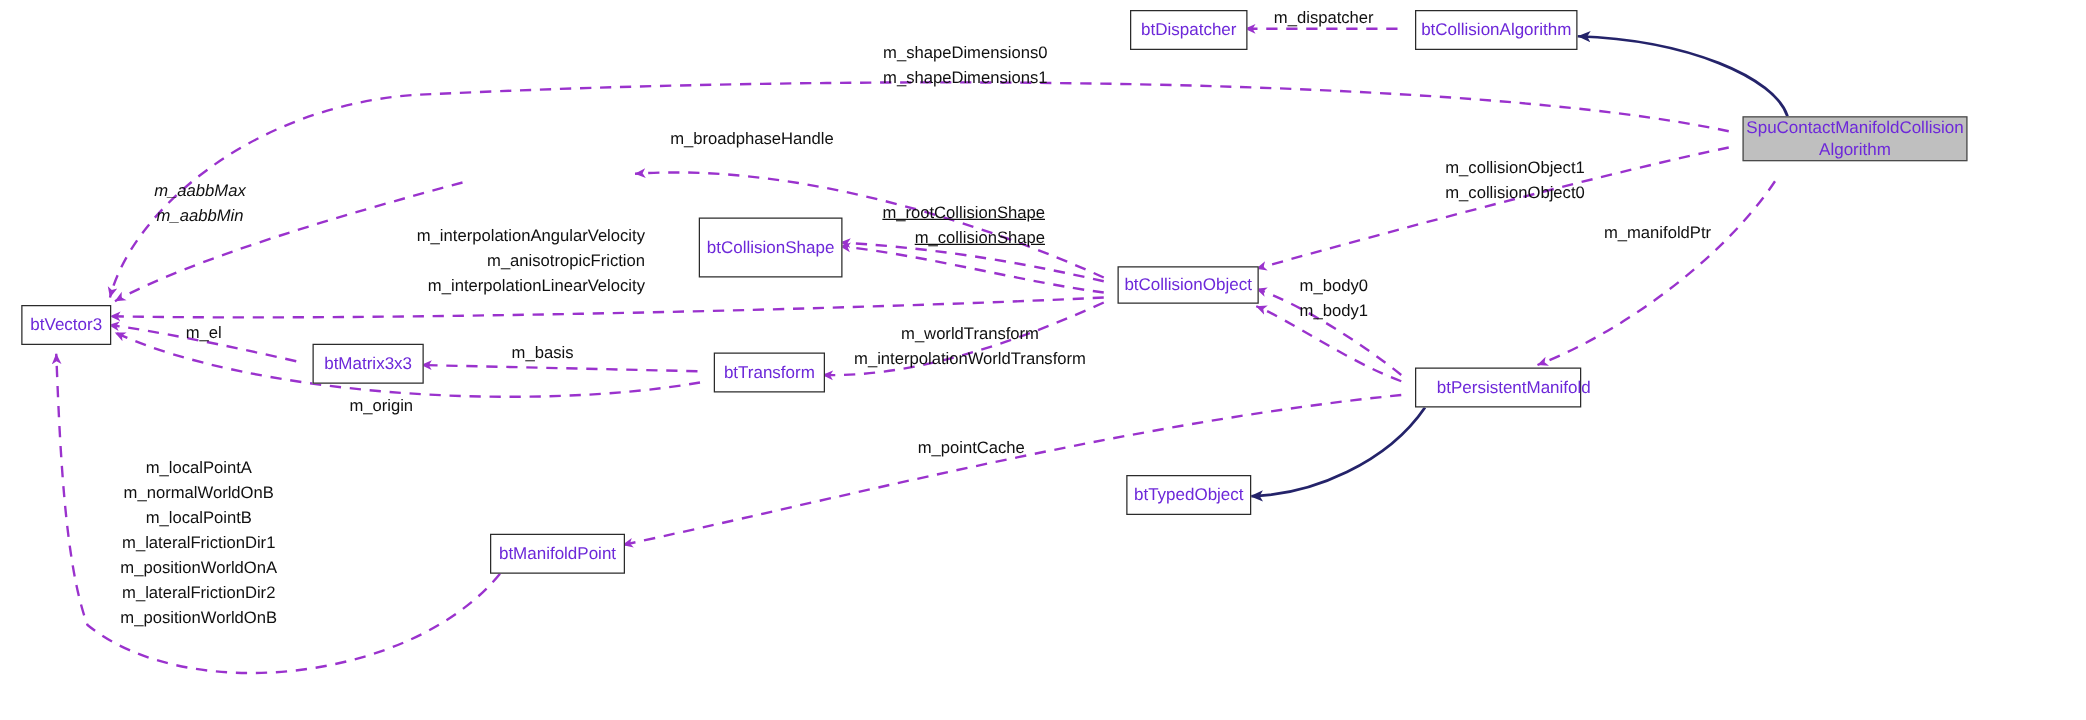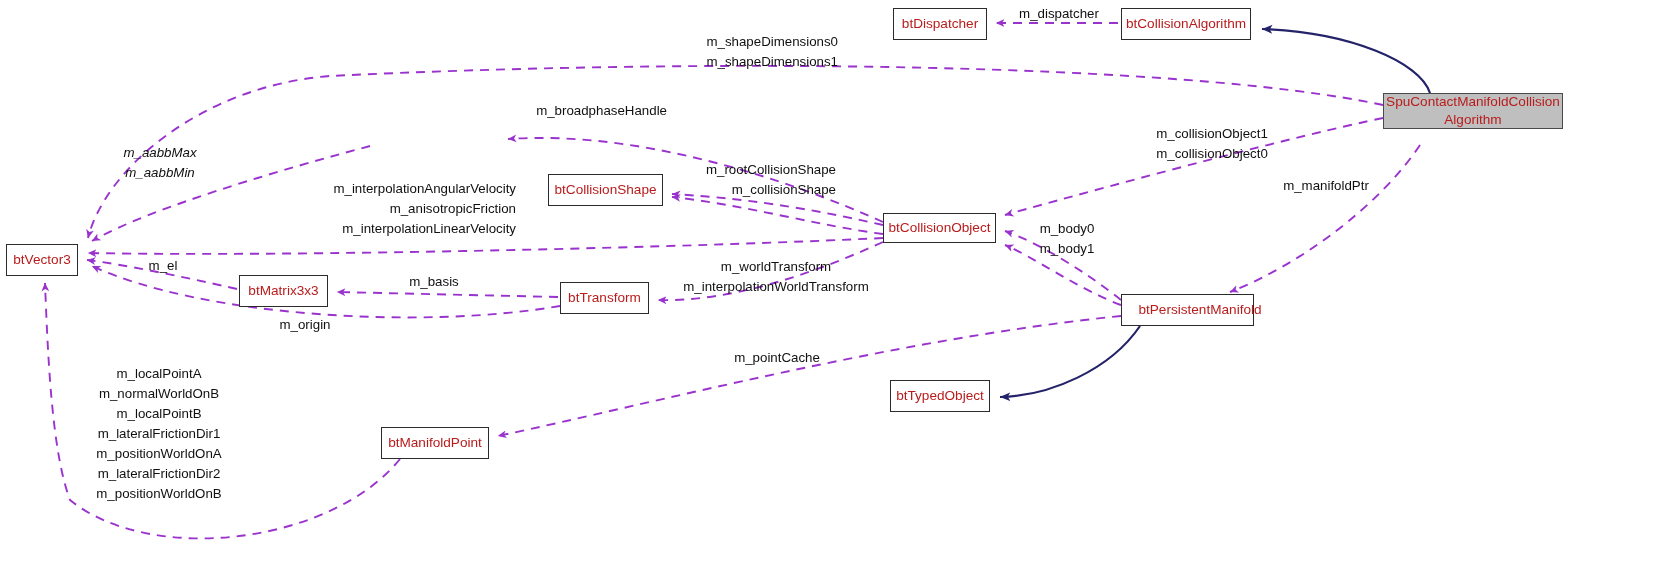--- a/index.html
+++ b/index.html
@@ -2,21 +2,21 @@
 <html><head>
 <meta charset="utf-8">
 <style>
   html,body{margin:0;padding:0;background:#ffffff;}
   body{width:1669px;height:576px;overflow:hidden;
        font-family:"Liberation Sans","DejaVu Sans",sans-serif;}
   #diagram{position:relative;width:1669px;height:576px;}
   svg#edges{position:absolute;left:0;top:0;width:1669px;height:576px;}
   .node{position:absolute;box-sizing:border-box;border:1.4px solid #2b2b2b;
         background:#ffffff;display:flex;align-items:center;justify-content:center;
-        text-align:center;font-size:13.6px;color:#b91c1c;line-height:1.35;}
+        text-align:center;font-size:13.6px;color:#6d28d9;line-height:1.35;margin-left:11px;}
   .node.focus{background:#bfbfbf;border:1.6px solid #4a4a4a;}
   .elabel{position:absolute;font-size:13.3px;color:#101010;white-space:pre;
           line-height:20px;}
   .elabel.ctr{text-align:center;transform:translateX(-50%);}
   .elabel.rt{text-align:right;transform:translateX(-100%);}
 </style>
 </head>
 <body>
 
 <div id="diagram">
@@ -64,21 +64,21 @@
   <div class="node" style="left:1121px;top:8px;width:130px;height:32px;">
     <span>btCollisionAlgorithm</span>
   </div>
 
   <div class="node focus" style="left:1383px;top:93px;width:180px;height:36px;flex-direction:column;">
     <span>SpuContactManifoldCollision</span>
     <span>Algorithm</span>
   </div>
 
 
-  <div class="node" style="left:548px;top:174px;width:115px;height:32px;">
+  <div class="node" style="left:548px;top:174px;width:115px;height:48px;">
     <span>btCollisionShape</span>
   </div>
 
   <div class="node" style="left:883px;top:213px;width:113px;height:30px;">
     <span>btCollisionObject</span>
   </div>
 
   <div class="node" style="left:6px;top:244px;width:72px;height:32px;">
     <span>btVector3</span>
   </div>
@@ -109,21 +109,21 @@
 m_shapeDimensions1</div>
 
   <div class="elabel rt" style="left:667px;top:101px;">m_broadphaseHandle</div>
 
   <div class="elabel ctr" style="left:1212px;top:124px;">m_collisionObject1
 m_collisionObject0</div>
 
   <div class="elabel ctr" style="left:160px;top:143px;font-style:italic;">m_aabbMax
 m_aabbMin</div>
 
-  <div class="elabel rt" style="left:836px;top:160px;">m_rootCollisionShape
+  <div class="elabel rt" style="left:836px;top:160px;text-decoration:underline;">m_rootCollisionShape
 m_collisionShape</div>
 
   <div class="elabel ctr" style="left:1326px;top:176px;">m_manifoldPtr</div>
 
   <div class="elabel rt" style="left:516px;top:179px;">m_interpolationAngularVelocity
 m_anisotropicFriction
 m_interpolationLinearVelocity</div>
 
   <div class="elabel ctr" style="left:1067px;top:219px;">m_body0
 m_body1</div>

